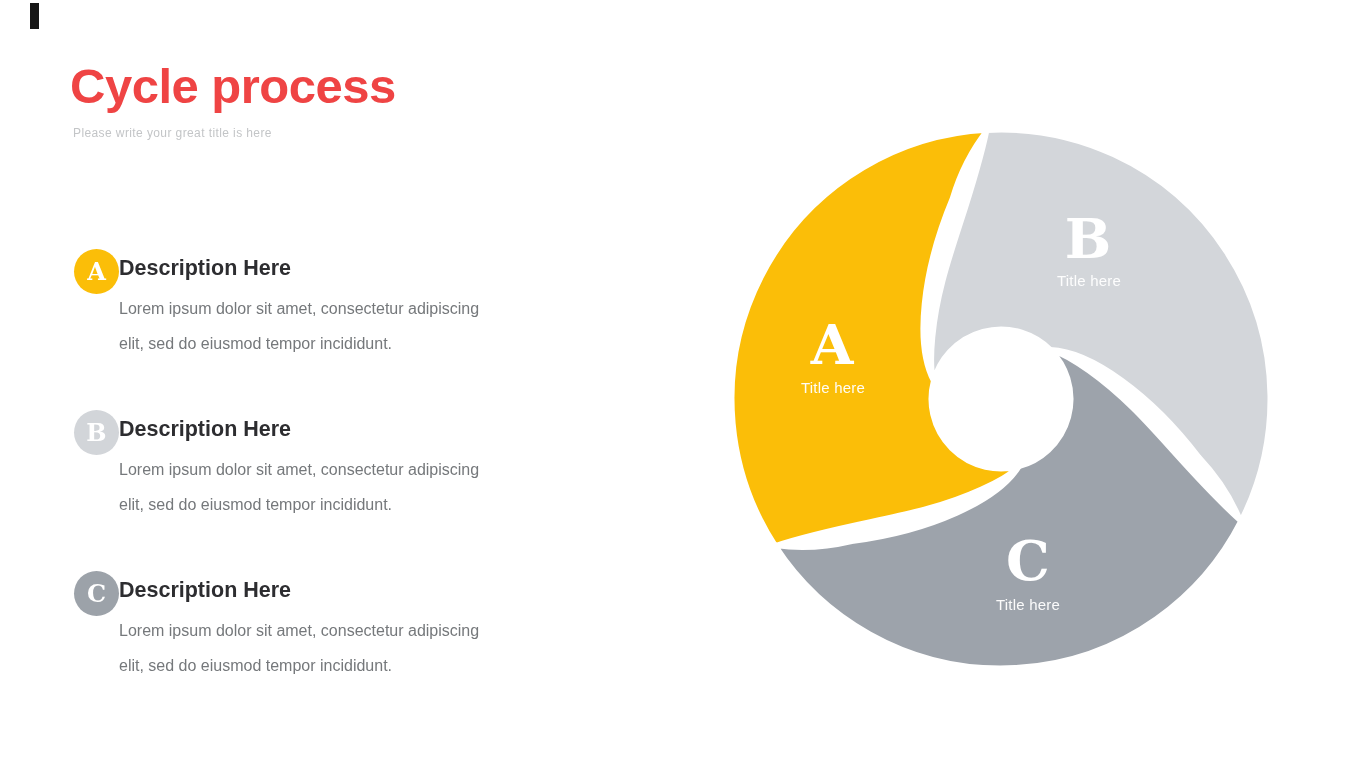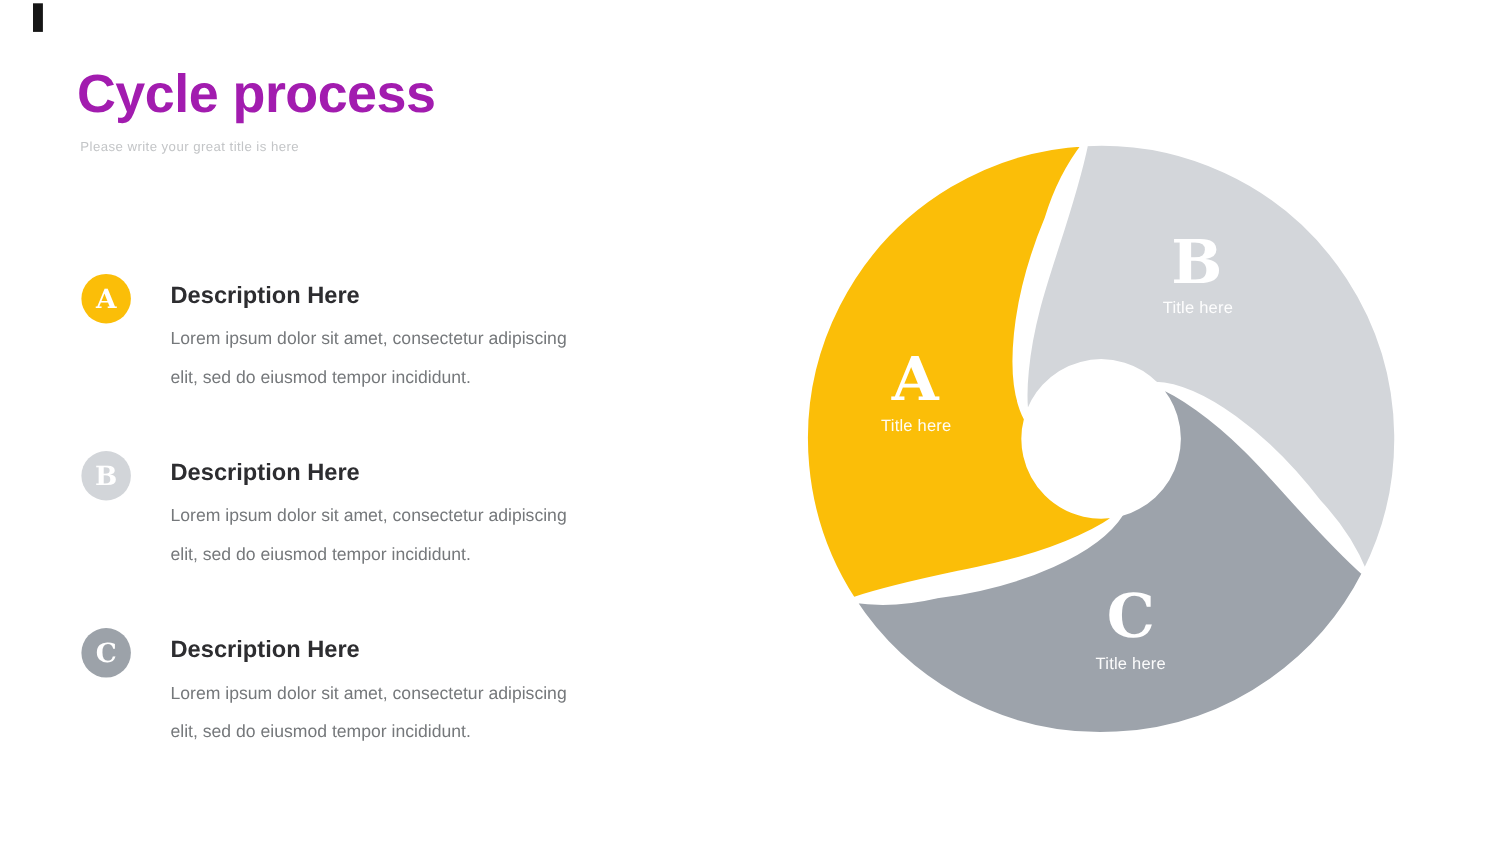--- a/index.html
+++ b/index.html
@@ -4,32 +4,32 @@
 <style>
   html,body{margin:0;padding:0;background:#ffffff;}
   #stage{position:relative;width:1365px;height:768px;background:#ffffff;overflow:hidden;
          font-family:"Liberation Sans", sans-serif;}
 
   
   .cursor-bar{position:absolute;left:30px;top:3px;width:9px;height:26px;background:#161616;}
 
   
   .slide-title{position:absolute;left:70px;top:60px;font-size:49px;font-weight:bold;
-               letter-spacing:-0.5px;color:#a21caf;line-height:1.1;}
+               letter-spacing:-0.5px;color:#ef4444;line-height:1.1;}
   .slide-subtitle{position:absolute;left:73px;top:126px;font-size:12px;color:#c3c5c7;
                   letter-spacing:0.4px;}
 
   
   .list{position:absolute;left:74px;top:0;width:560px;height:768px;}
   .list-item{position:absolute;left:0;display:flex;align-items:flex-start;}
   .item-a{top:249px;} .item-b{top:410px;} .item-c{top:571px;}
   .bullet{width:45px;height:45px;border-radius:50%;flex:0 0 45px;
           display:flex;align-items:center;justify-content:center;
           color:#ffffff;font-family:"DejaVu Serif", serif;font-weight:bold;font-size:24px;}
-  .item-text{margin-left:36px;width:445px;}
+  .item-text{width:445px;}
   .item-heading{font-size:21.5px;font-weight:bold;color:#2d2d30;line-height:30px;margin-top:4px;}
   .item-body{margin-top:9px;font-size:16px;color:#75787b;}
   .body-line{line-height:34.5px;white-space:nowrap;}
 
   
   .diagram{position:absolute;left:721px;top:119px;width:560px;height:560px;}
   .diagram svg{display:block;}
   .seg-label{position:absolute;transform:translate(-50%,-50%);color:#ffffff;text-align:center;}
   .seg-letter{font-family:"DejaVu Serif", serif;font-weight:bold;font-size:55px;line-height:1;}
   .seg-title{font-size:15px;letter-spacing:0.2px;opacity:0.96;line-height:1;}

